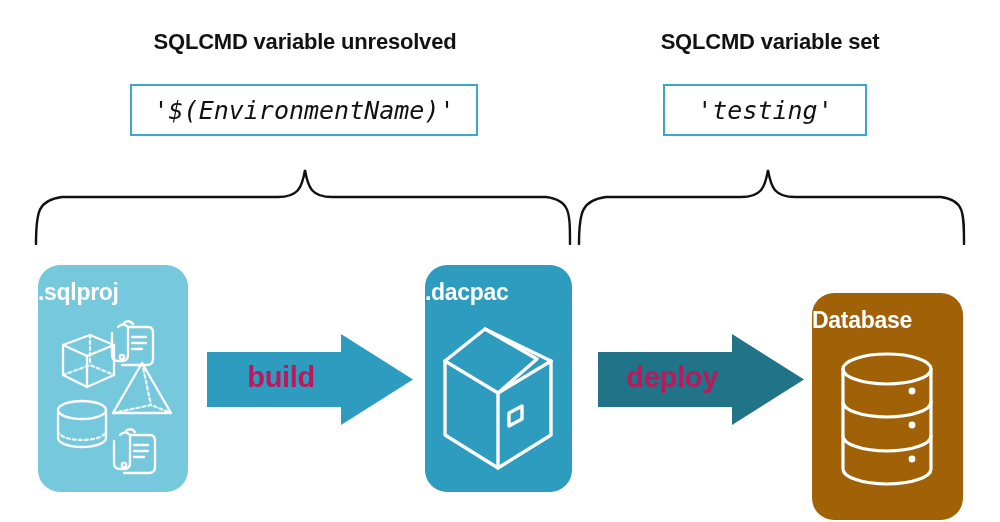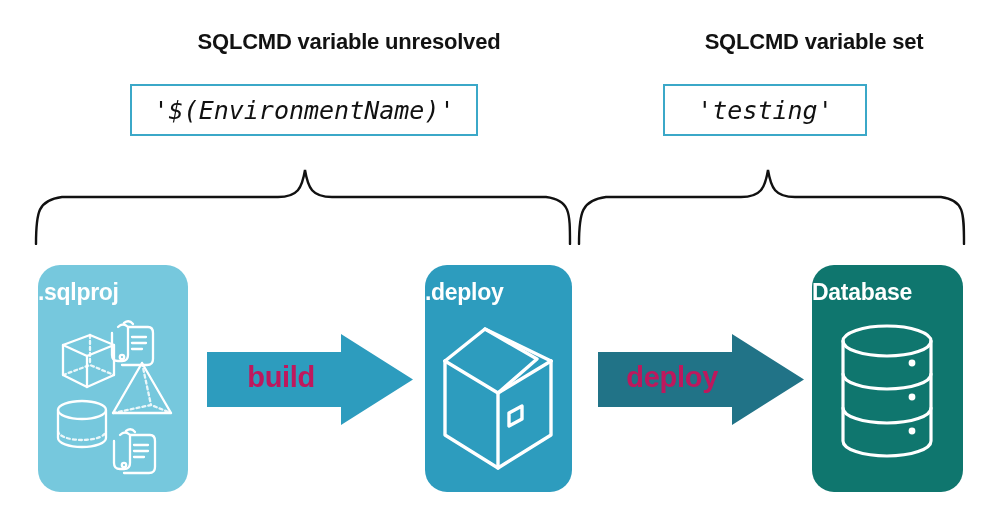--- a/index.html
+++ b/index.html
@@ -22,21 +22,20 @@
   .heading {
     position: absolute;
     font-family: "Liberation Sans", sans-serif;
     font-weight: bold;
     font-size: 22px;
     color: #121212;
     letter-spacing: -0.2px;
     white-space: nowrap;
     text-align: center;
     line-height: 26px;
-    padding-left: 44px;
   }
   #heading-left  { left: 0px;   top: 29px; width: 610px; }
   #heading-right { left: 575px; top: 29px; width: 390px; }
 
   
   .code-box {
     position: absolute;
     box-sizing: border-box;
     border: 2px solid #3BA8C8;
     background: #ffffff;
@@ -85,21 +84,21 @@
   }
   .artifact-art {
     position: absolute;
     left: 0;
     top: 48px;
     width: 100%;
     height: 175px;
   }
   #box-sqlproj  { left: 38px;  width: 150px; background: #76C8DD; }
   #box-dacpac   { left: 425px; width: 147px; background: #2D9CBE; }
-  #box-database { left: 812px; width: 151px; background: #0f766e; }
+  #box-database { left: 812px; width: 151px; background: #a16207; margin-top: 28px; }
 
   
   .arrow {
     position: absolute;
     top: 331px;
     height: 97px;
   }
   .arrow svg { display: block; }
   .arrow-label {
     position: absolute;
@@ -195,21 +194,21 @@
   </div>
 
   <div class="arrow" id="arrow-build">
     <svg width="206" height="97" viewBox="0 0 206 97">
       <polygon points="0,21 134,21 134,3 206,48.5 134,94 134,76 0,76" fill="#2D9CBE"></polygon>
     </svg>
     <div class="arrow-label">build</div>
   </div>
 
   <div class="artifact" id="box-dacpac">
-    <div class="artifact-label">.deploy</div>
+    <div class="artifact-label">.dacpac</div>
     <svg class="artifact-art" viewBox="0 0 147 175">
       <g fill="none" stroke="#ffffff" stroke-width="3.4" stroke-linejoin="round" stroke-linecap="round">
 
         <polyline points="20,48 20,122 73,155 126,122 126,48"></polyline>
         <polyline points="20,48 73,80 126,48"></polyline>
         <line x1="73" y1="80" x2="73" y2="155"></line>
 
         <polyline points="20,48 60,16 126,48"></polyline>
         <polyline points="60,16 112,46 73,80"></polyline>
 

